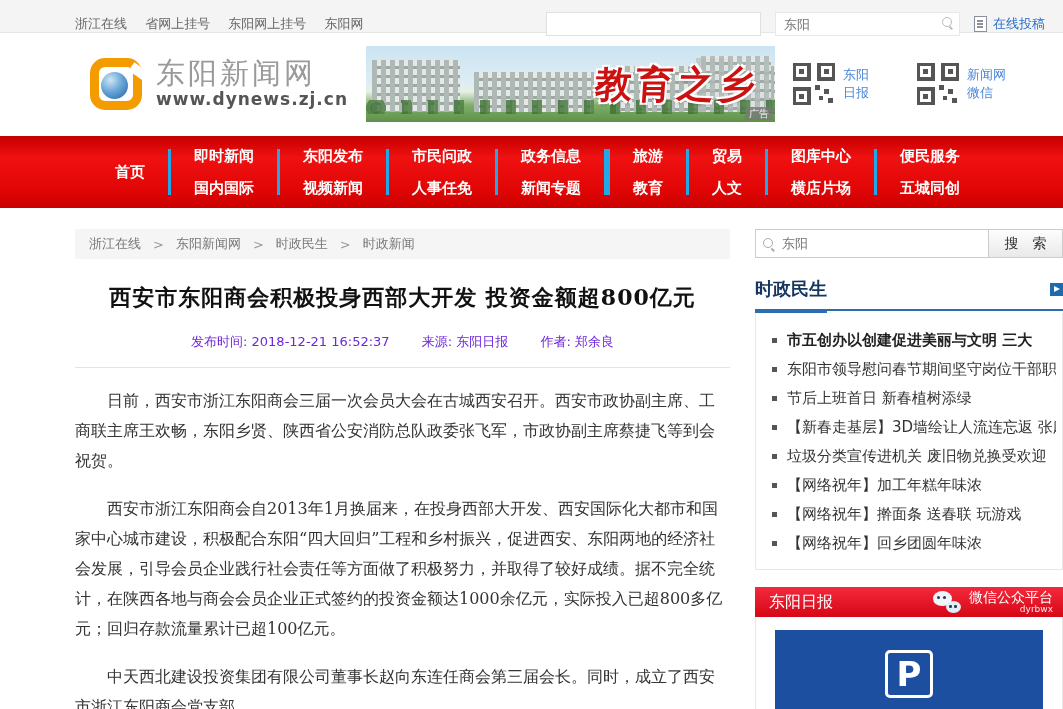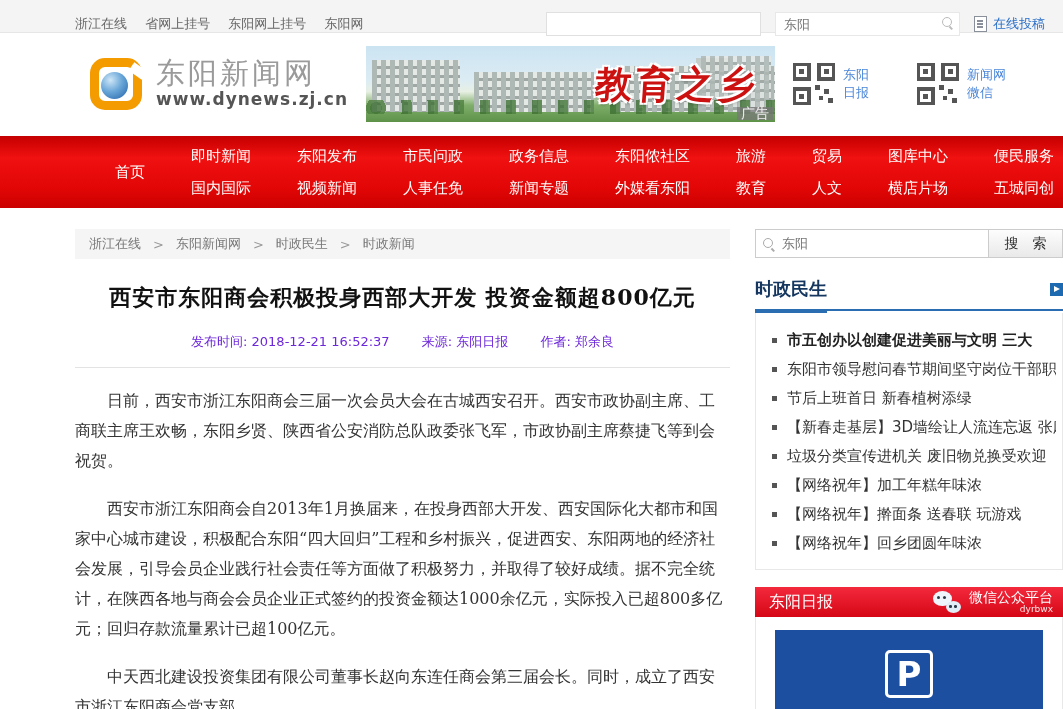--- a/index.html
+++ b/index.html
@@ -45,36 +45,36 @@
   .bld { position:absolute; background:#cfd6d2; }
   .bld.win { background:
     repeating-linear-gradient(90deg,#aeb8b4 0 5px,transparent 5px 9px),
     repeating-linear-gradient(180deg,#e4e9e6 0 6px,#9fa8a4 6px 9px); }
   .trees { position:absolute; left:0; right:0; bottom:8px; height:14px;
     background:repeating-radial-gradient(circle at 10px 8px, #3e7034 0 6px, #4e8040 6px 10px, transparent 10px 26px); opacity:.8; }
   .banner-slogan { position:absolute; right:16px; top:14px; font-size:37px; font-weight:bold;
     color:#cc1111; letter-spacing:4px; transform:skewX(-4deg);
     text-shadow:-2px -2px 0 #fff,2px -2px 0 #fff,-2px 2px 0 #fff,2px 2px 0 #fff,0 3px 3px rgba(0,0,0,.25);
     font-family:"DejaVu Serif","Liberation Serif",serif; }
-  .ad-tag { position:absolute; right:2px; bottom:2px; font-size:14px; color:#eee;
+  .ad-tag { position:absolute; right:2px; bottom:2px; font-size:10px; color:#eee;
     background:rgba(120,120,120,.75); padding:0 4px; line-height:13px; }
 
   
   .qr-area { margin-left:auto; display:flex; gap:26px; padding-right:30px; }
   .qr-item { display:flex; align-items:center; gap:8px; }
   .qr-label { font-size:13px; color:#4a86d8; line-height:1.35; width:48px; }
   .qr-svg { width:42px; height:42px; }
 
   
   .nav { height:72px; margin-top:2px;
     background:linear-gradient(180deg,#c40000 0%,#cf0303 7%,#f01111 30%,#e20606 72%,#cb0000 100%);
     display:flex; align-items:center; padding-left:92px; }
   .nav-item { display:flex; flex-direction:column; justify-content:center; gap:13px;
     padding:0 23px; text-align:center; cursor:pointer; }
-  .nav-item span { color:#fff; font-size:15px; font-weight:normal; white-space:nowrap; }
+  .nav-item span { color:#fff; font-size:15px; font-weight:bold; white-space:nowrap; }
   .nav-div { width:3px; height:46px; background:#22a7e8; }
 
   
   .main { display:flex; margin:21px 0 0 75px; width:988px; gap:25px; }
   .col-left { width:655px; }
   .col-right { width:308px; }
 
   
   .crumbbar { height:30px; background:#f5f5f5; display:flex; align-items:center;
     padding:0 14px; font-size:13px; color:#777; }
@@ -243,24 +243,20 @@
   <div class="nav-item">
     <span>市民问政</span>
       <span>人事任免</span>
     </div>
   <span class="nav-div"></span>
   <div class="nav-item">
     <span>政务信息</span>
       <span>新闻专题</span>
     </div>
   <span class="nav-div"></span>
-  <div class="nav-item">
-    <span>东阳侬社区</span>
-      <span>外媒看东阳</span>
-    </div>
   <span class="nav-div"></span>
   <div class="nav-item">
     <span>旅游</span>
       <span>教育</span>
     </div>
   <span class="nav-div"></span>
   <div class="nav-item">
     <span>贸易</span>
       <span>人文</span>
     </div>

